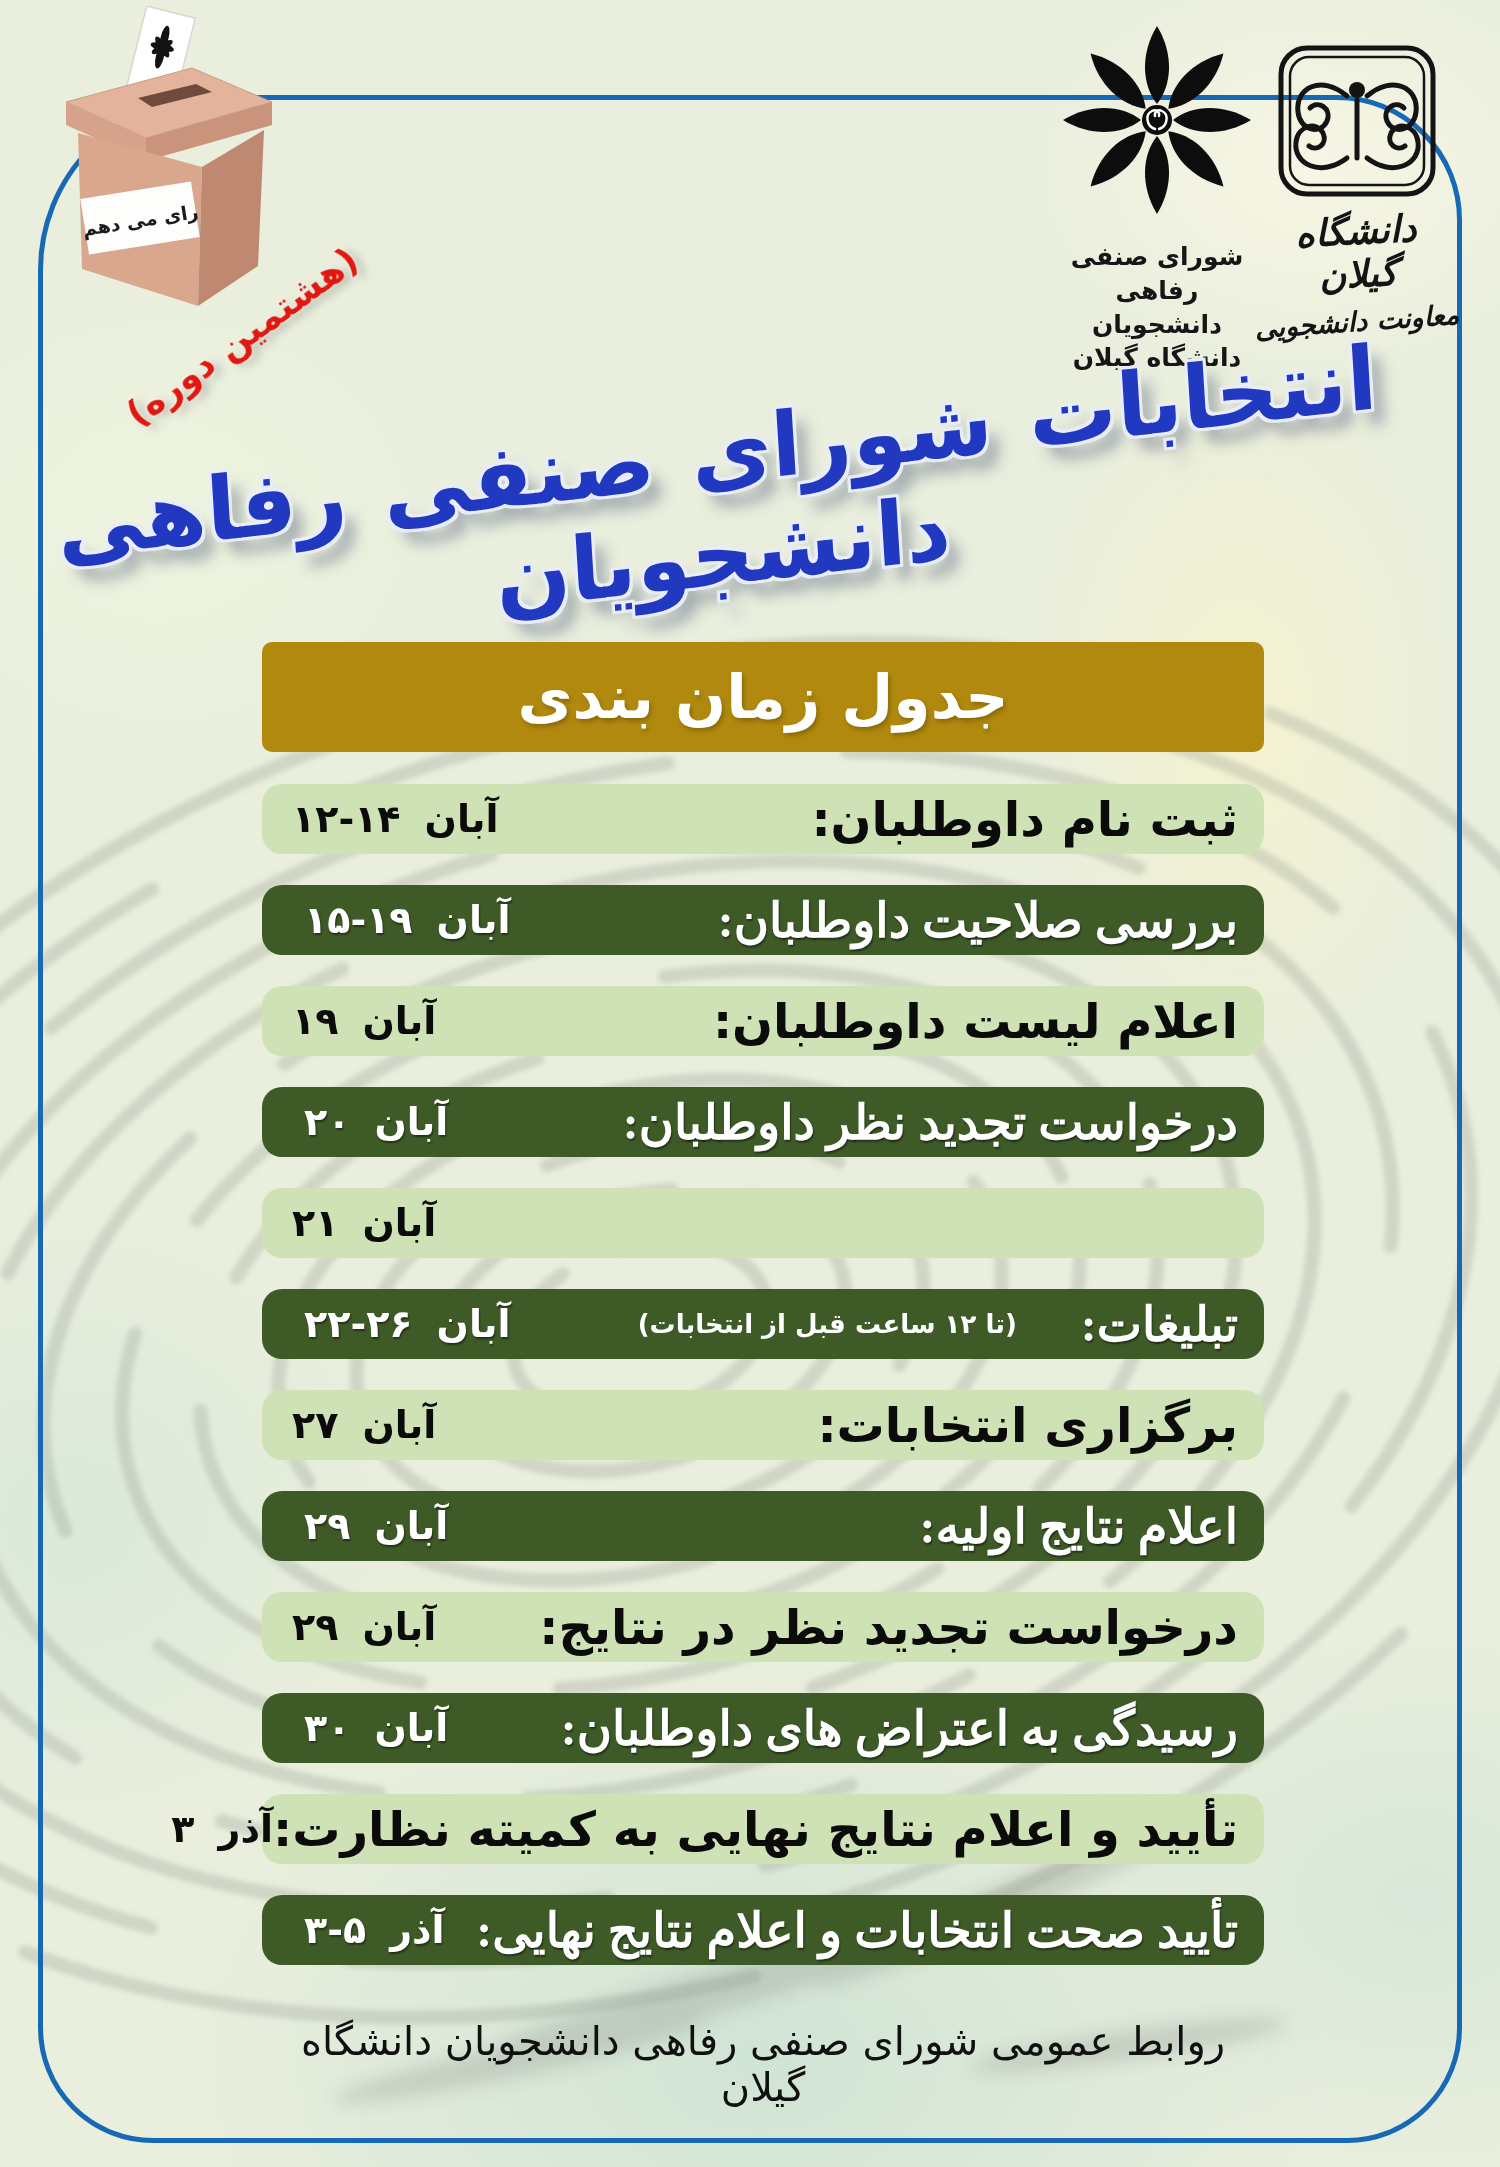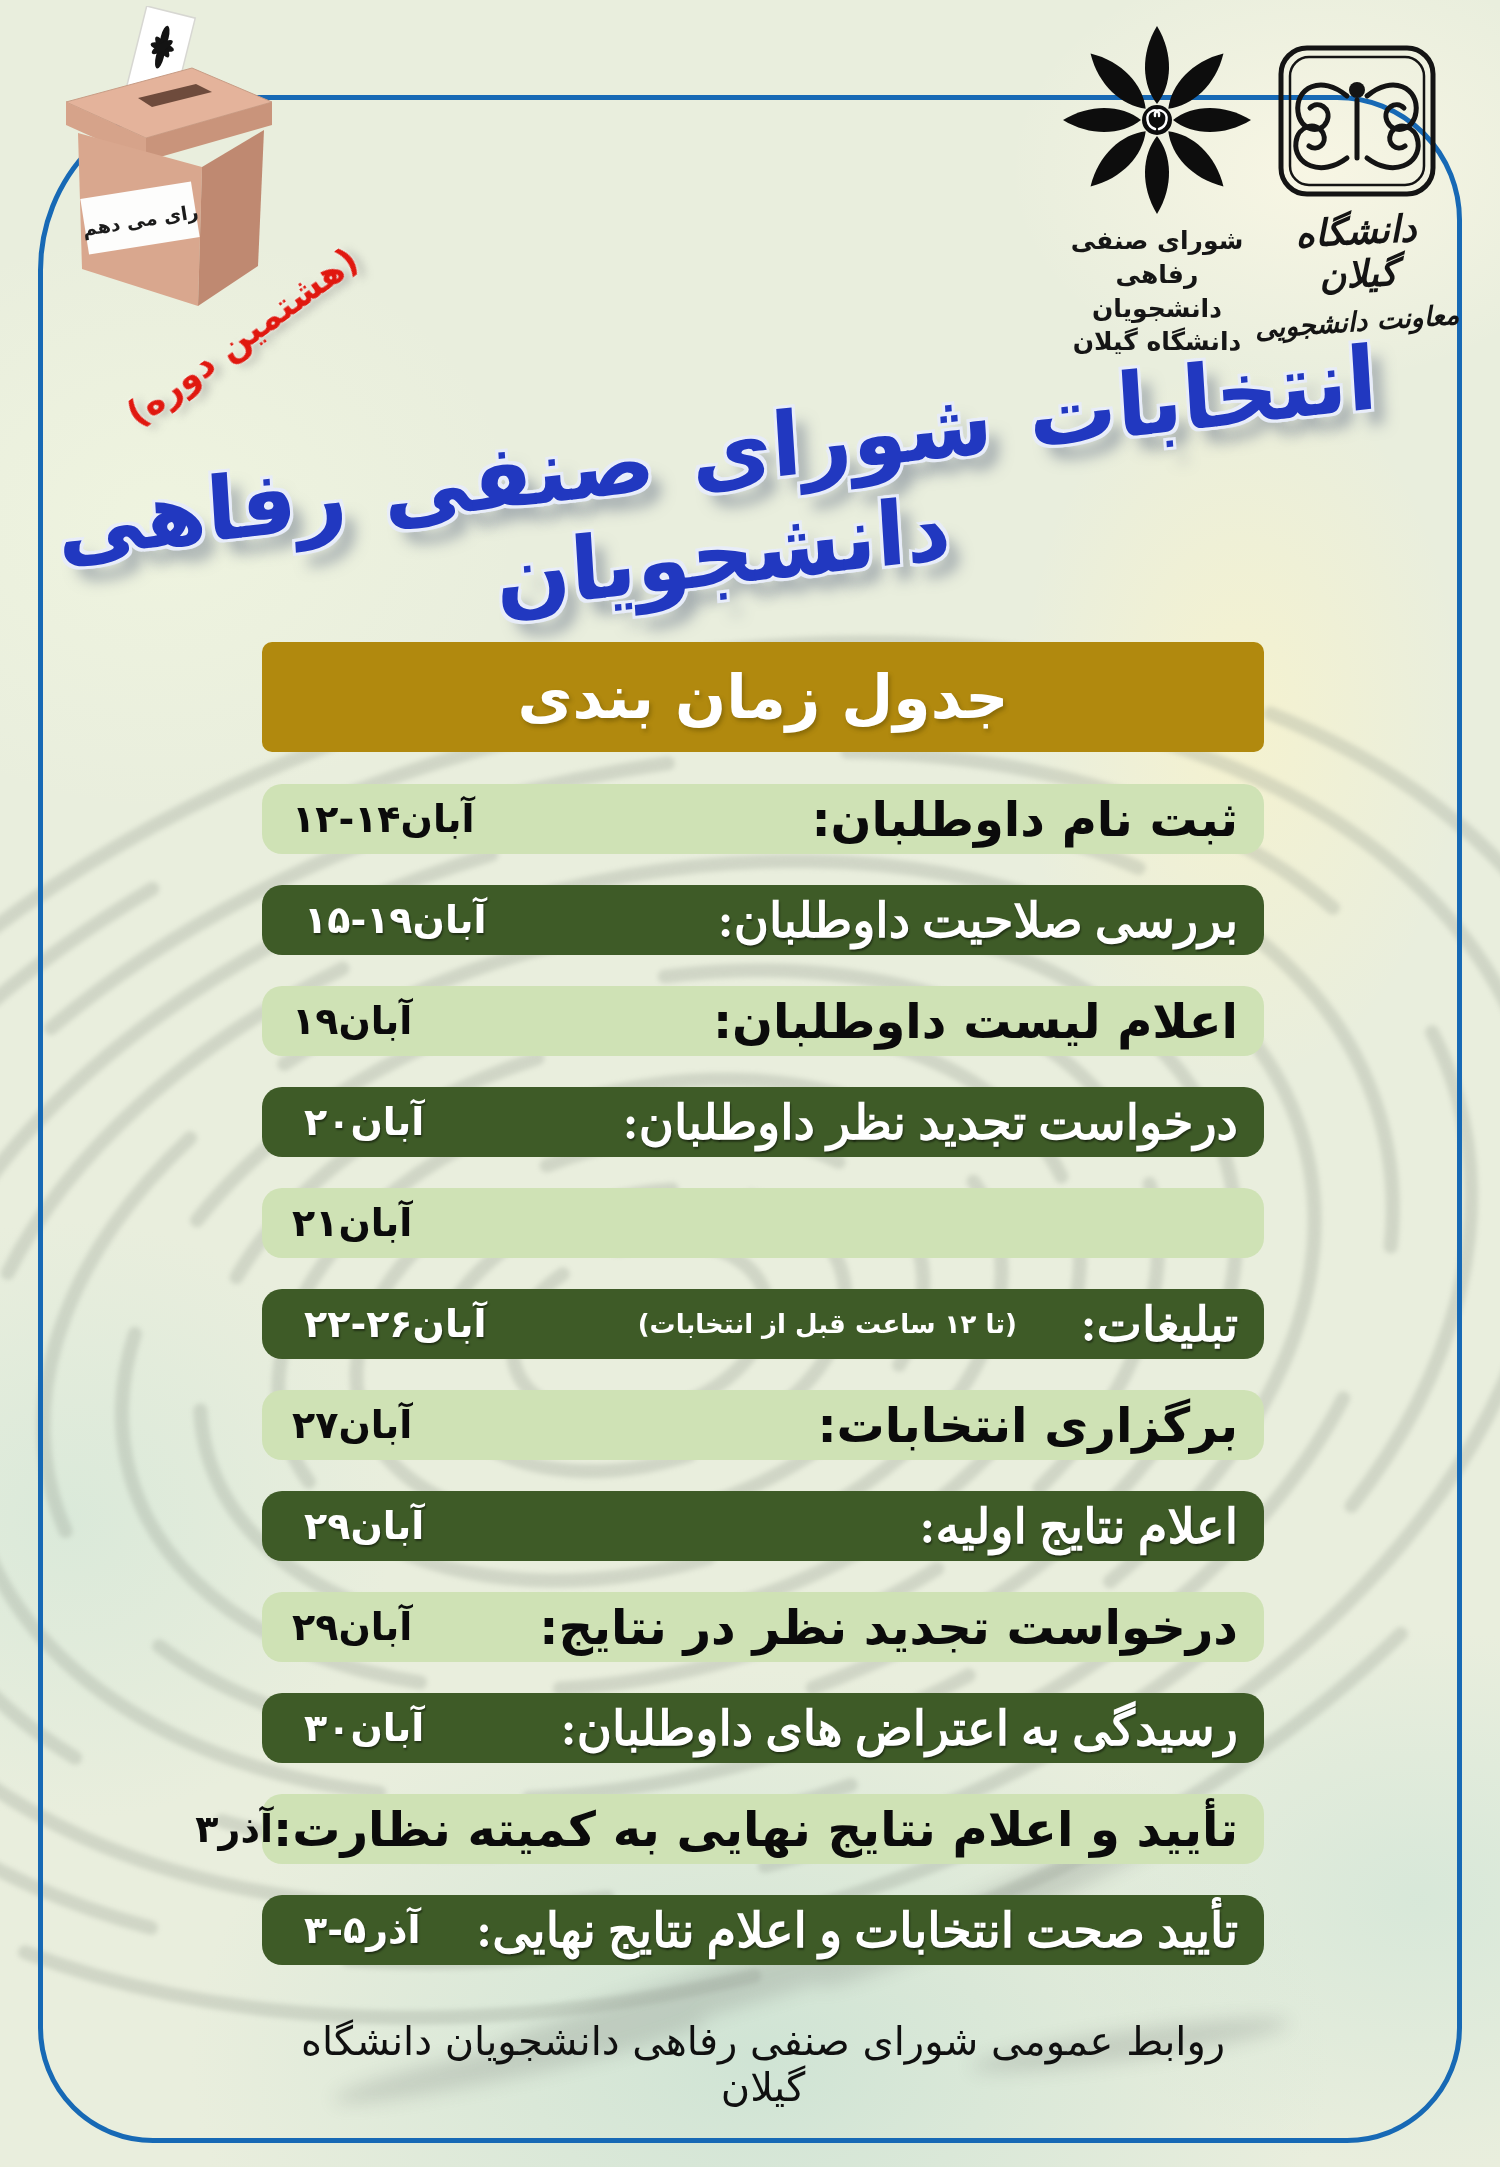--- a/index.html
+++ b/index.html
@@ -17,21 +17,21 @@
   .bgart{position:absolute;left:0;top:0;z-index:0;pointer-events:none;}
   .frame{position:absolute;left:38px;top:95px;width:1414px;height:2038px;
     border:5px solid #1769b5;border-radius:175px 125px 115px 115px;z-index:1;}
   .layer{position:absolute;z-index:2;}
 
   
   .ballot{left:50px;top:6px;width:240px;height:305px;}
 
   
   .council{left:1042px;top:24px;width:230px;text-align:center;}
-  .council .ctext{margin-top:4px;font-size:25px;font-weight:700;line-height:1.35;color:#161616;direction:rtl;}
+  .council .ctext{margin-top:20px;font-size:25px;font-weight:700;line-height:1.35;color:#161616;direction:rtl;}
   .uni{left:1252px;top:44px;width:210px;text-align:center;}
   .uni .uname{margin-top:8px;font-size:37px;font-weight:700;font-style:italic;color:#141414;direction:rtl;transform:rotate(-3deg);}
   .uni .udept{margin-top:10px;font-size:27px;font-weight:700;font-style:italic;color:#141414;direction:rtl;transform:rotate(-4deg);}
 
   
   .title{left:55px;top:402px;width:1330px;text-align:center;direction:rtl;
     font-size:88px;font-weight:700;color:#2138c0;line-height:1.15;word-spacing:6px;
     transform:rotate(-6.5deg) skewX(-3deg);
     text-shadow:0 0 4px #f2f5fc,3px 3px 0 #e6ebf8,-3px -3px 0 #e6ebf8,3px -3px 0 #e6ebf8,-3px 3px 0 #e6ebf8,12px 16px 14px rgba(100,112,134,.5);}
   .badge{left:92px;top:316px;width:300px;text-align:center;direction:rtl;
@@ -44,21 +44,21 @@
   .goldbar .gtext{color:#fff;font-size:60px;font-weight:700;direction:rtl;
     text-shadow:2px 3px 4px rgba(90,70,0,.45);}
   .rows{left:262px;top:784px;width:1002px;display:flex;flex-direction:column;gap:31px;}
   .row{height:70px;border-radius:20px;display:flex;align-items:center;direction:rtl;
     padding:0 26px 0 30px;box-sizing:border-box;}
   .row.light{background:#cfe2b5;color:#0b0b0b;}
   .row.dark{background:#3e5b27;color:#ffffff;}
   .row .row-label{font-size:48px;font-weight:700;white-space:nowrap;}
   .row.dark .row-label{text-shadow:1px 2px 2px rgba(0,0,0,.45);font-family:Liberation Serif, serif;}
   .row .row-note{font-size:26px;font-weight:700;margin-right:64px;white-space:nowrap;}
-  .row .row-date{margin-right:auto;display:flex;align-items:baseline;gap:0;
+  .row .row-date{margin-right:auto;display:flex;align-items:baseline;gap:24px;
     font-size:38px;font-weight:700;white-space:nowrap;}
   .row.light .row-date{color:#0b0b0b;}
   .row.dark .row-date{text-shadow:1px 2px 2px rgba(0,0,0,.45);margin-left:12px;}
 
   .footer{left:262px;top:2018px;width:1002px;text-align:center;direction:rtl;
     font-size:40px;font-weight:400;color:#101010;}
   .slip-label{font-family:"DejaVu Sans",sans-serif;}
 </style>
 </head>
 <body>

